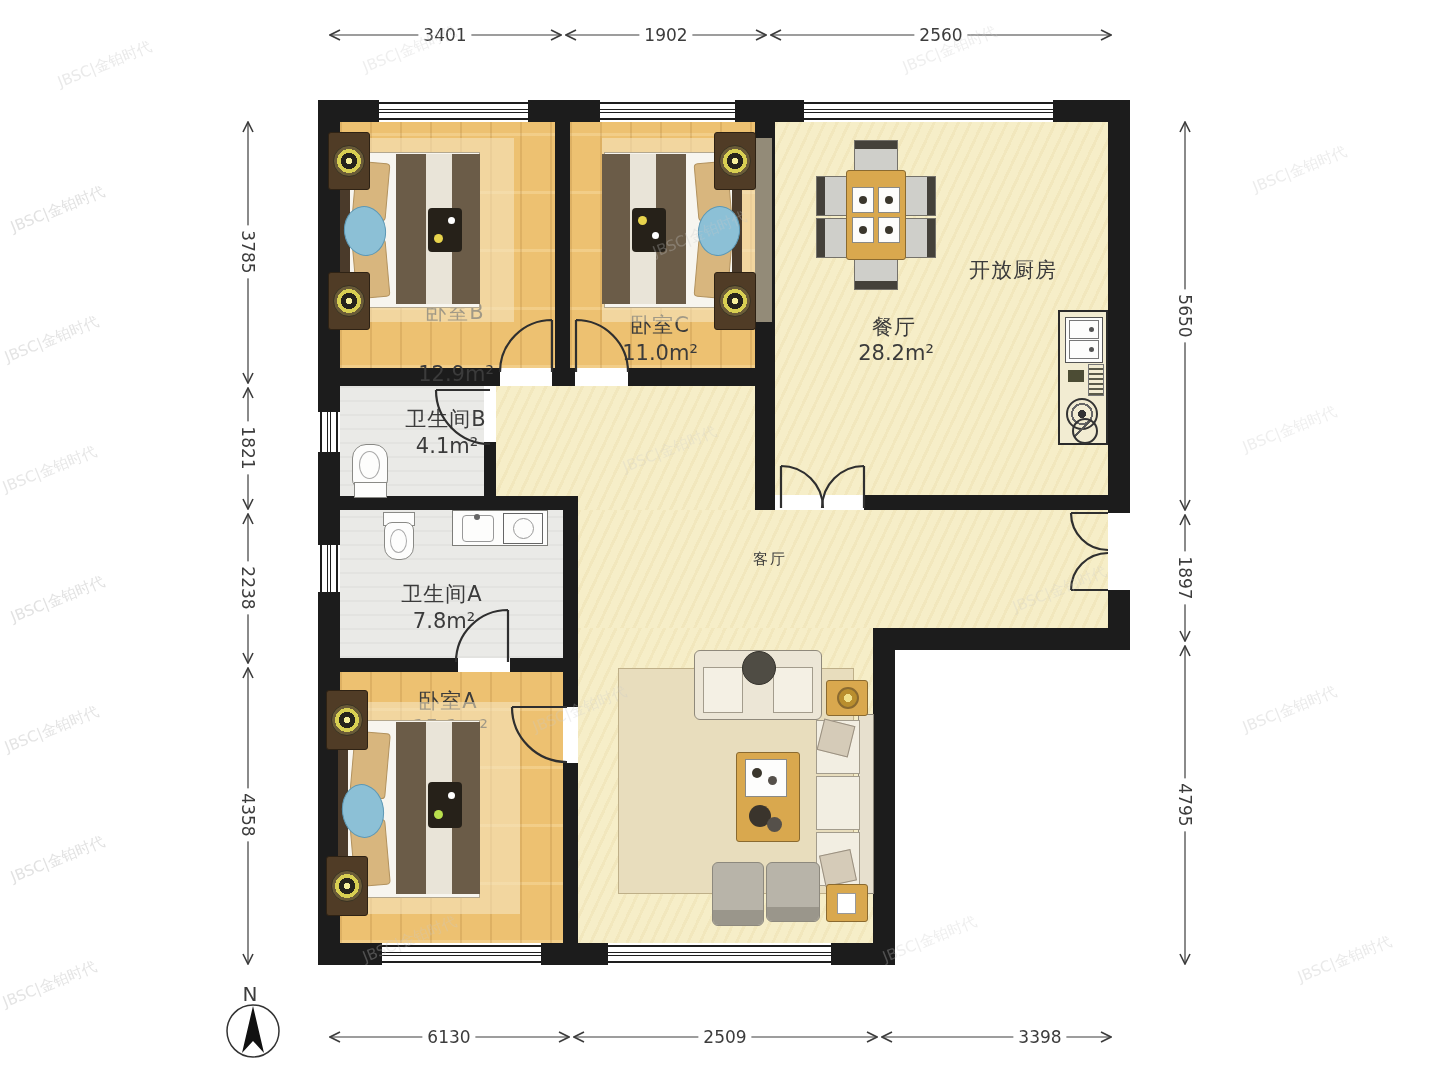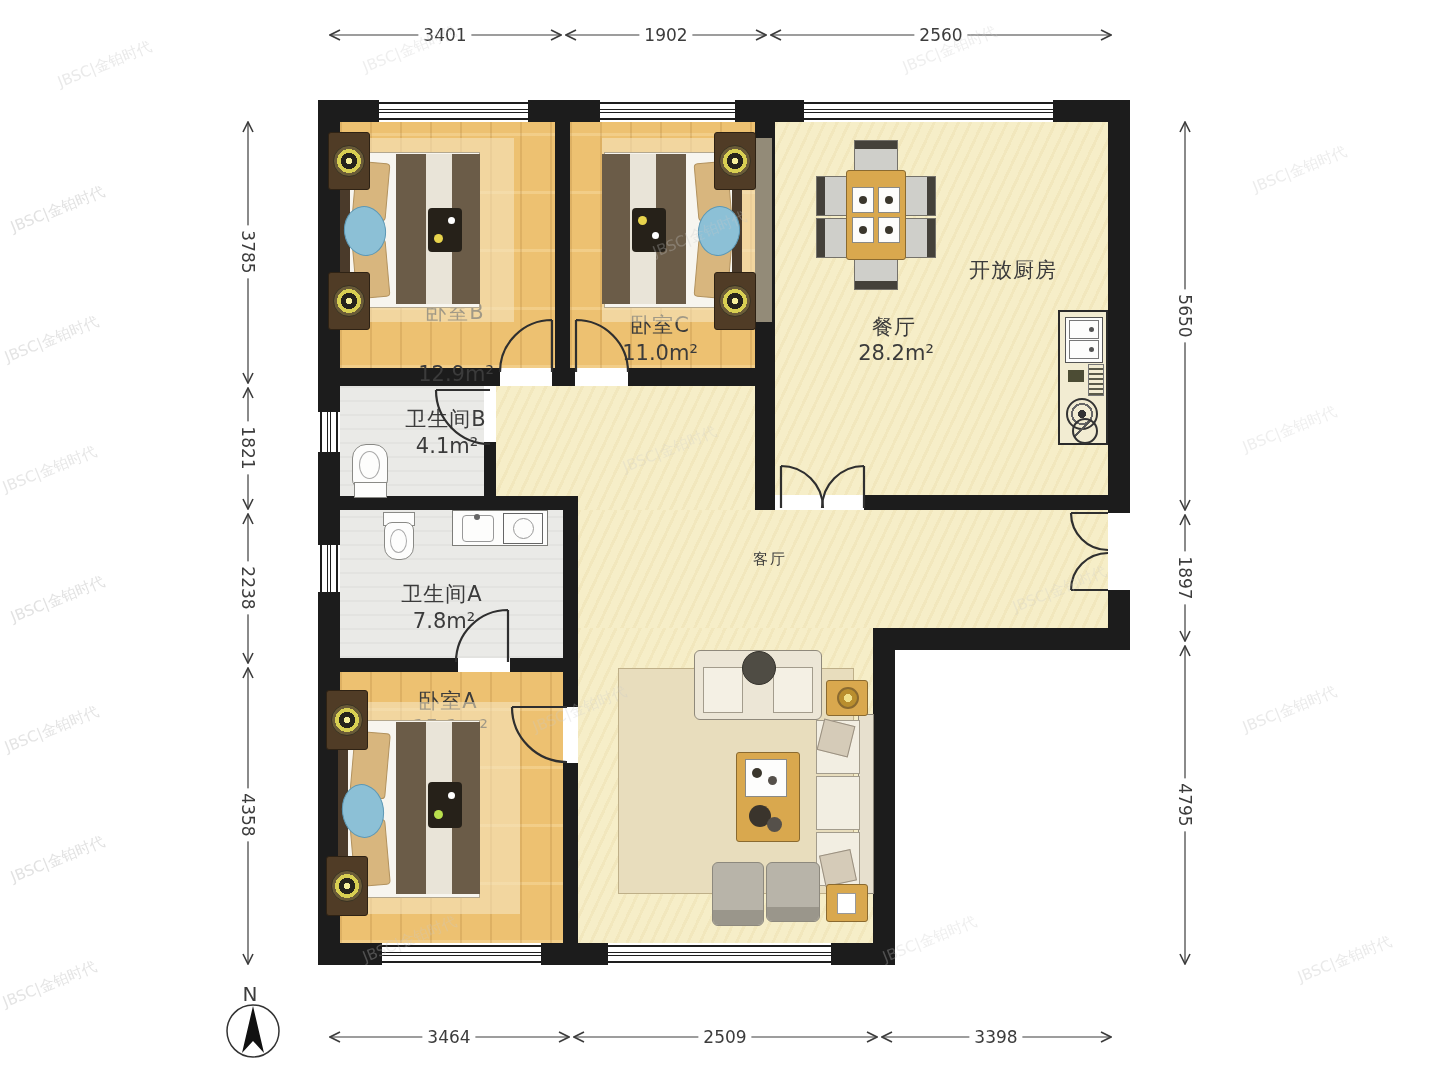--- a/index.html
+++ b/index.html
@@ -323,23 +323,23 @@
   <div class="room-area" style="left:447px;top:446px">4.1m²</div>
   <div class="room-label" style="left:442px;top:594px">卫生间A</div>
   <div class="room-area" style="left:444px;top:621px">7.8m²</div>
   <div class="room-label" style="left:448px;top:701px">卧室A</div>
   <div class="room-area" style="left:450px;top:728px">15.1m²</div>
   <div class="room-label small-label" style="left:770px;top:559px">客厅</div>
 
   <div class="dim" style="left:445px;top:35px">3401</div>
   <div class="dim" style="left:666px;top:35px">1902</div>
   <div class="dim" style="left:941px;top:35px">2560</div>
-  <div class="dim" style="left:449px;top:1037px">3464</div>
+  <div class="dim" style="left:449px;top:1037px">6130</div>
   <div class="dim" style="left:725px;top:1037px">2509</div>
-  <div class="dim" style="left:996px;top:1037px">3398</div>
+  <div class="dim" style="left:1040px;top:1037px">3398</div>
   <div class="dim v" style="left:248px;top:252px">3785</div>
   <div class="dim v" style="left:248px;top:448px">1821</div>
   <div class="dim v" style="left:248px;top:588px">2238</div>
   <div class="dim v" style="left:248px;top:815px">4358</div>
   <div class="dim v" style="left:1185px;top:316px">5650</div>
   <div class="dim v" style="left:1185px;top:578px">1897</div>
   <div class="dim v" style="left:1185px;top:805px">4795</div>
 
   <div class="dim" style="left:250px;top:994px;font-size:20px;background:transparent">N</div>
 

